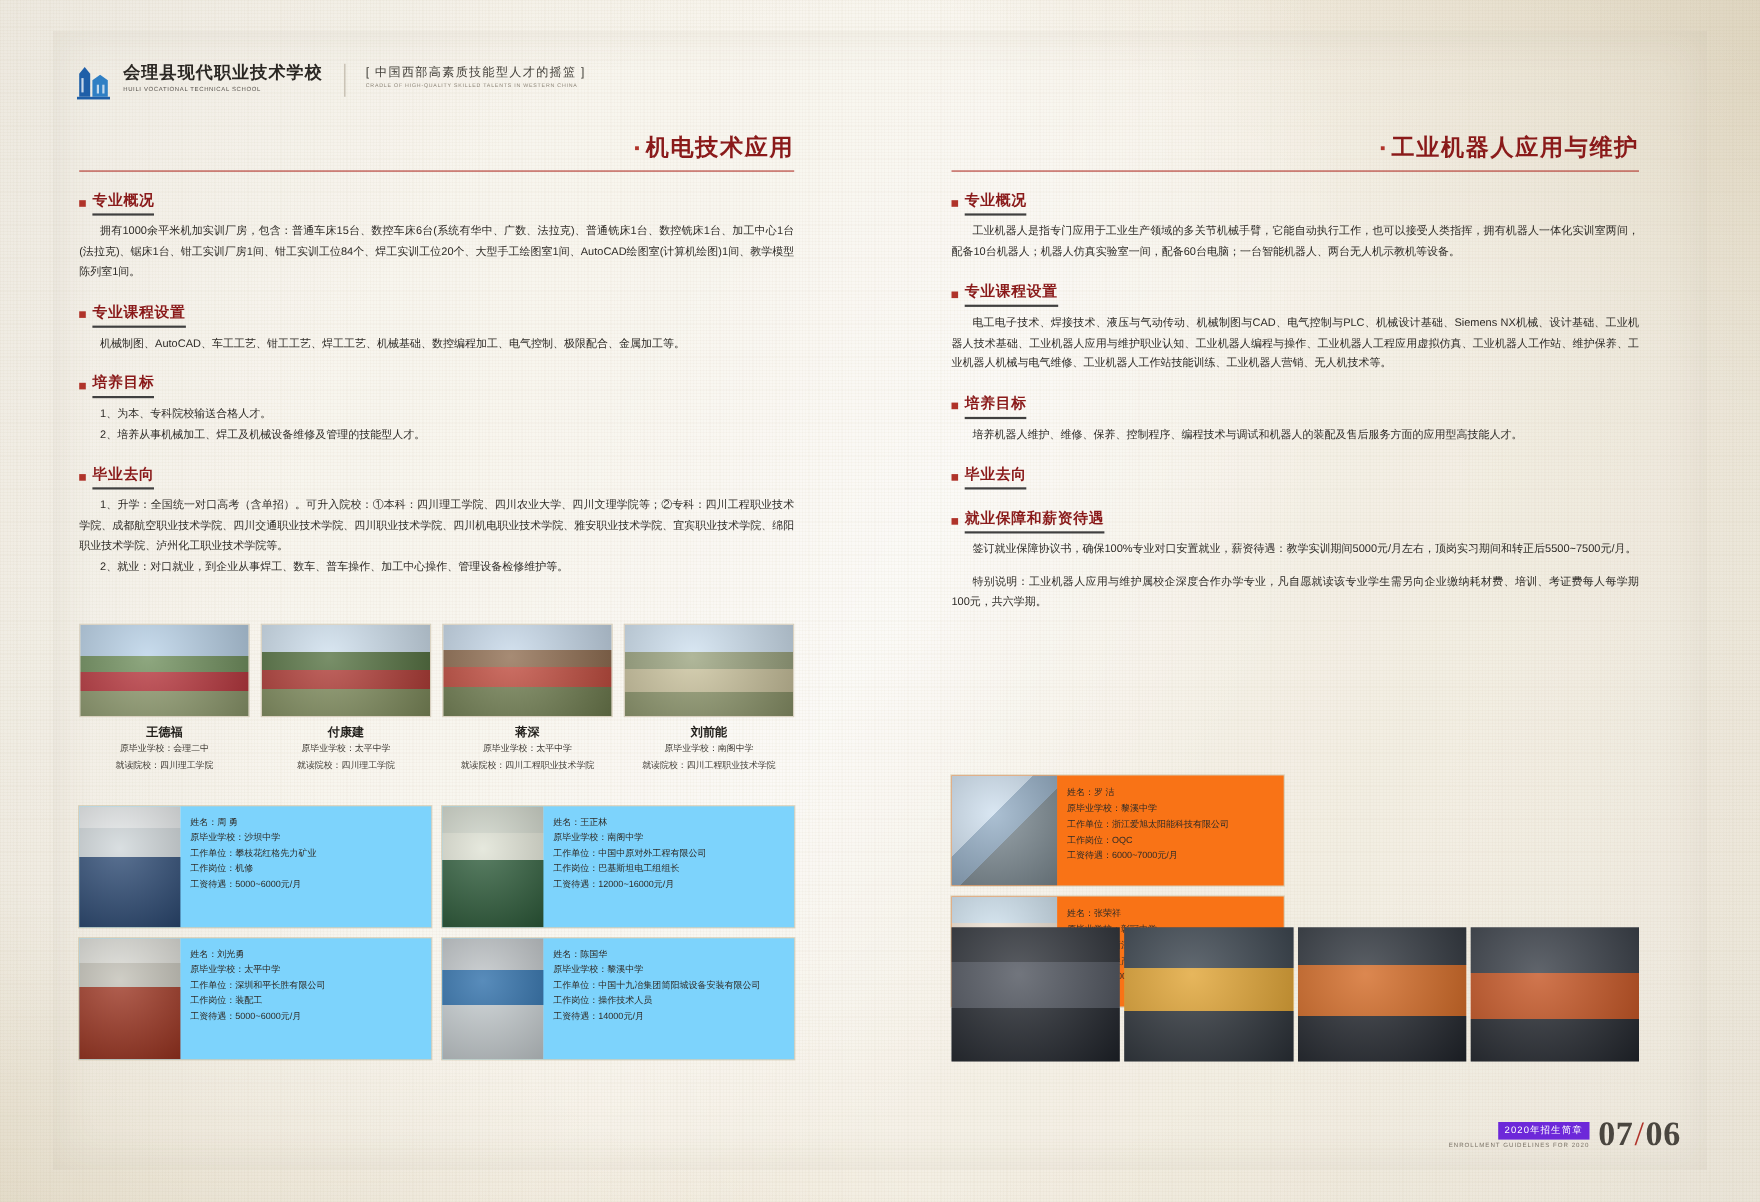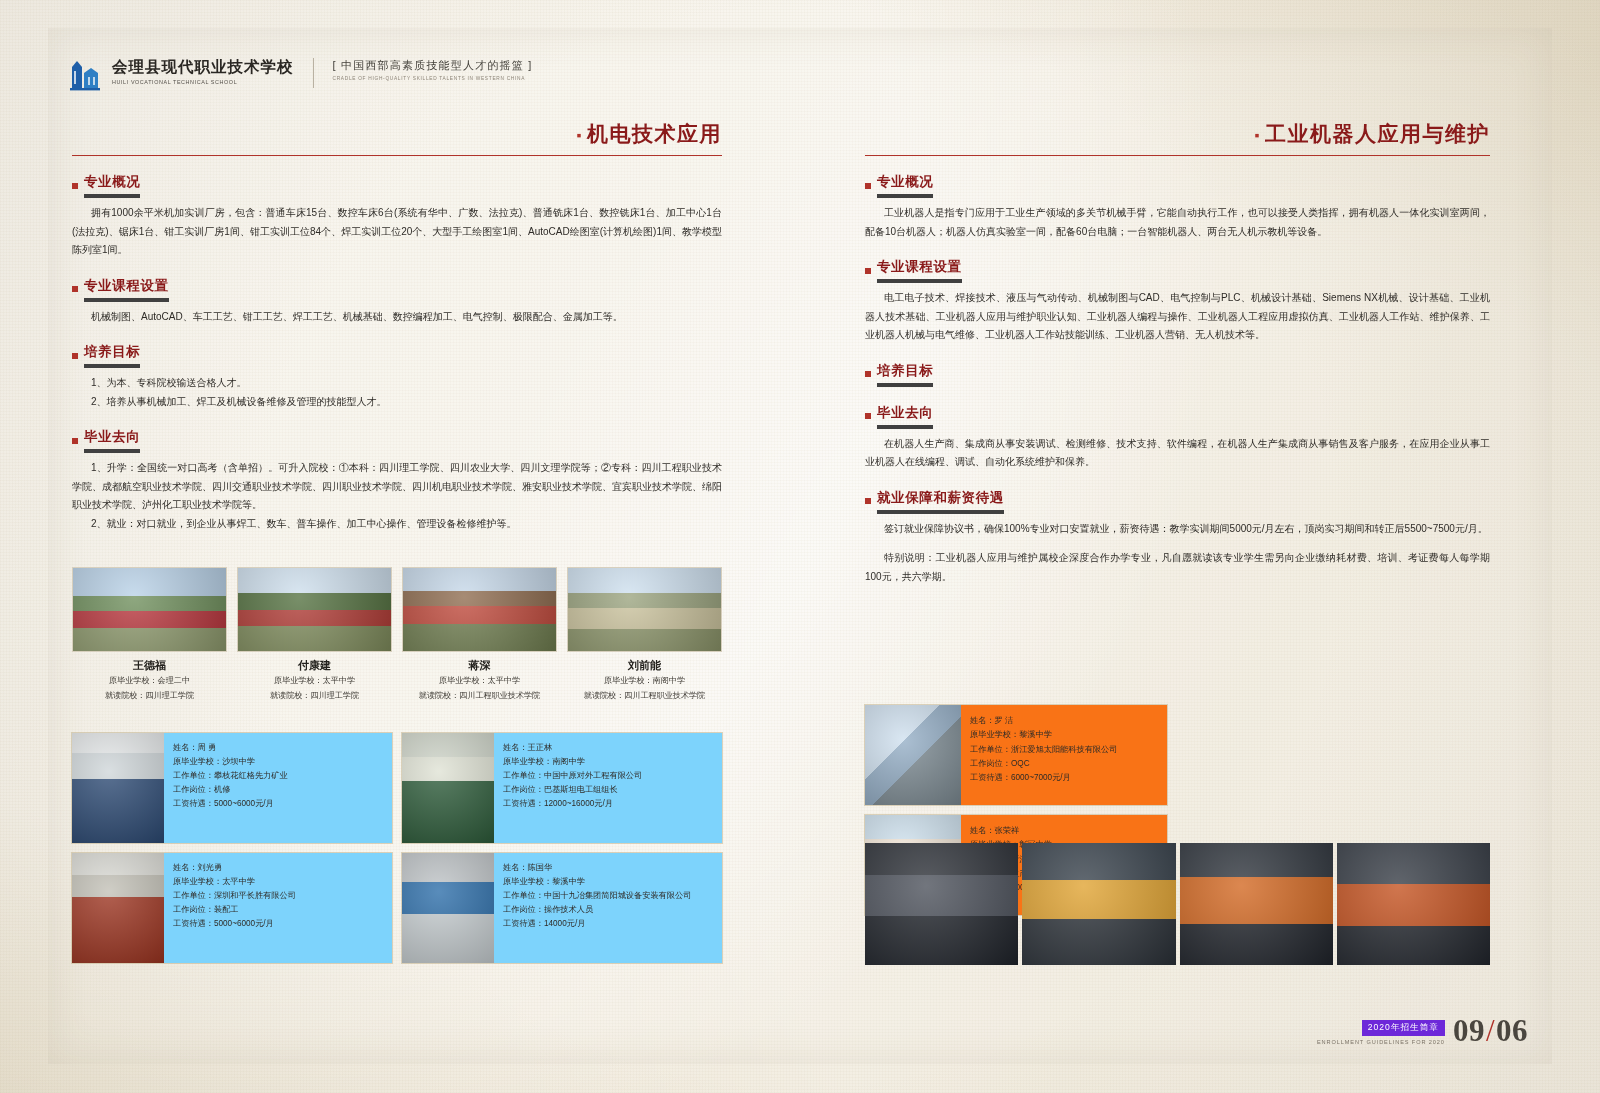--- a/index.html
+++ b/index.html
@@ -66,21 +66,21 @@
   }
   .sec-title .dot { color:#b0332a; font-size:14px; vertical-align:middle; margin-right:4px;}
 
   .block { margin-top:17px; }
   .blk-head {
     display:flex; align-items:center; gap:6px;
     font-size:13.5px; font-weight:bold; color:#8a1a1a;
     letter-spacing:0.6px;
   }
   .blk-head .sq { width:6px; height:6px; background:#b0332a; display:inline-block; }
-  .blk-head .u { border-bottom:4px solid #404040; padding-bottom:3px; }
+  .blk-head .u { border-bottom:2px solid #404040; padding-bottom:3px; }
   .para {
     margin-top:6px;
     font-size:10px; line-height:1.85; color:#2e2b27;
     text-align:justify;
     text-indent:1.9em;
   }
   .para.sub { text-indent:1.9em; }
 
   
   .strip { position:absolute; left:72px; top:567px; width:650px; display:flex; gap:10px; }
@@ -320,28 +320,28 @@
       <span class="u">专业课程设置</span>
     </div>
     <div class="para">电工电子技术、焊接技术、液压与气动传动、机械制图与CAD、电气控制与PLC、机械设计基础、Siemens NX机械、设计基础、工业机器人技术基础、工业机器人应用与维护职业认知、工业机器人编程与操作、工业机器人工程应用虚拟仿真、工业机器人工作站、维护保养、工业机器人机械与电气维修、工业机器人工作站技能训练、工业机器人营销、无人机技术等。</div>
   </div>
 
   <div class="block">
     <div class="blk-head">
       <span class="sq"></span>
       <span class="u">培养目标</span>
     </div>
+    <div class="para">培养机器人维护、维修、保养、控制程序、编程技术与调试和机器人的装配及售后服务方面的应用型高技能人才。</div>
   </div>
 
   <div class="block">
     <div class="blk-head">
       <span class="sq"></span>
       <span class="u">毕业去向</span>
     </div>
-    <div class="para">在机器人生产商、集成商从事安装调试、检测维修、技术支持、软件编程，在机器人生产集成商从事销售及客户服务，在应用企业从事工业机器人在线编程、调试、自动化系统维护和保养。</div>
   </div>
 
   <div class="block">
     <div class="blk-head">
       <span class="sq"></span>
       <span class="u">就业保障和薪资待遇</span>
     </div>
     <div class="para">签订就业保障协议书，确保100%专业对口安置就业，薪资待遇：教学实训期间5000元/月左右，顶岗实习期间和转正后5500~7500元/月。</div>
     <div class="para" style="margin-top:11px">特别说明：工业机器人应用与维护属校企深度合作办学专业，凡自愿就读该专业学生需另向企业缴纳耗材费、培训、考证费每人每学期100元，共六学期。</div>
   </div>
@@ -377,15 +377,15 @@
   <div class="bph p-lab3"></div>
   <div class="bph p-lab4"></div>
 </div>
 
 <div class="footer">
   <div class="badge">
     <div class="cn">2020年招生简章</div>
     <div class="en">ENROLLMENT GUIDELINES FOR 2020</div>
   </div>
   <div class="pg">
-    <span>09</span><span class="sl">/</span><span>06</span>
+    <span>07</span><span class="sl">/</span><span>06</span>
   </div>
 </div>
 
 </body></html>

